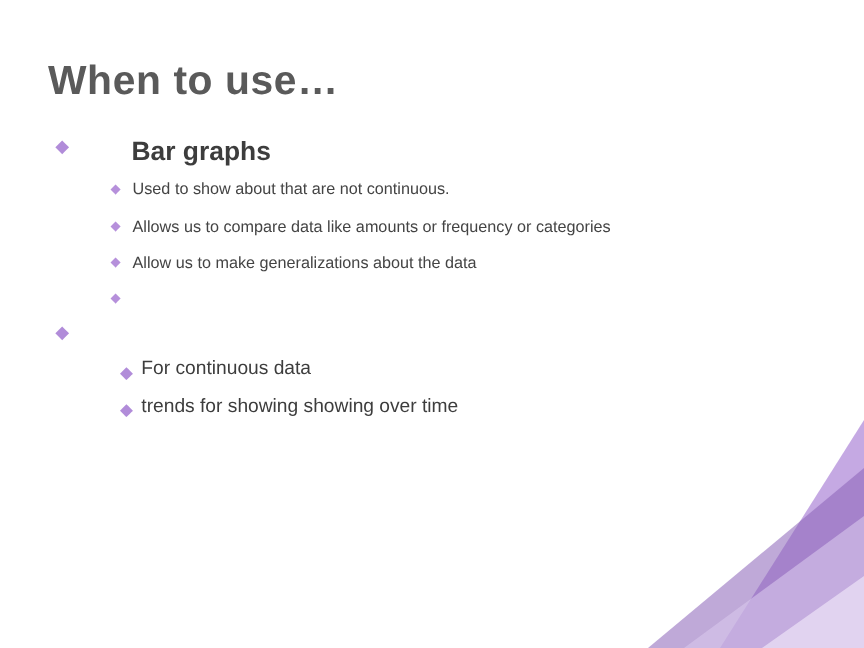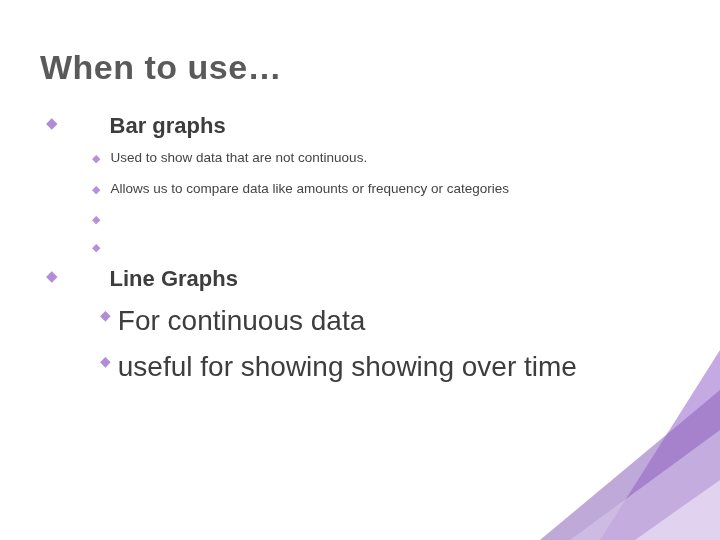--- a/index.html
+++ b/index.html
@@ -64,21 +64,21 @@
       line-height: 1.2;
       margin-left: 44px;
     }
     .text-lv2 {
       font-size: 13.5px;
       font-weight: 400;
       color: #444;
       line-height: 1.35;
     }
     .text-lv3 {
-      font-size: 28px;
+      font-size: 16px;
       font-weight: 400;
       color: #3d3d3d;
       line-height: 1.3;
     }
     .prefix {
       font-weight: 400;
     }
     .sec2 {
       margin-top: 6px;
     }
@@ -106,50 +106,48 @@
 
   <div class="bullet-item lv1">
     <span class="arrow">◆</span>
     <span class="text-lv1">
       <span>Bar</span><span> graphs</span>
     </span>
   </div>
 
   <div class="bullet-item lv2">
     <span class="arrow sm">◆</span>
-    <span class="text-lv2">Used to show data that are not continuous.</span>
+    <span class="text-lv2">Used to show about that are not continuous.</span>
   </div>
   <div class="bullet-item lv2">
     <span class="arrow sm">◆</span>
     <span class="text-lv2">Allows us to compare data like amounts or frequency or categories</span>
   </div>
   <div class="bullet-item lv2">
     <span class="arrow sm">◆</span>
+    <span class="text-lv2">Allow us to make generalizations about the data</span>
   </div>
   <div class="bullet-item lv2">
     <span class="arrow sm">◆</span>
   </div>
 
   <div class="bullet-item lv1 sec2">
     <span class="arrow">◆</span>
-    <span class="text-lv1">
-      <span>Line</span><span> Graphs</span>
-    </span>
   </div>
 
   <div class="bullet-item lv3 sec2-sub">
     <span class="arrow md">◆</span>
     <span class="text-lv3">
       <span class="prefix">For</span><span> continuous data</span>
     </span>
   </div>
   <div class="bullet-item lv3">
     <span class="arrow md">◆</span>
     <span class="text-lv3">
-      <span class="prefix">useful</span><span> for showing showing over time</span>
+      <span class="prefix">trends</span><span> for showing showing over time</span>
     </span>
   </div>
 
   <div class="corner-accent">
     <svg viewBox="0 0 180 190" xmlns="http://www.w3.org/2000/svg">
       <polygon points="180,0 180,190 60,190" fill="#b18cd9" opacity="0.75"></polygon>
       <polygon points="180,40 180,190 0,190" fill="#8a63b8" opacity="0.55"></polygon>
       <polygon points="180,80 180,190 30,190" fill="#d9c8ec" opacity="0.6"></polygon>
       <polygon points="180,130 180,190 95,190" fill="#e6d9f3" opacity="0.85"></polygon>
     </svg>

